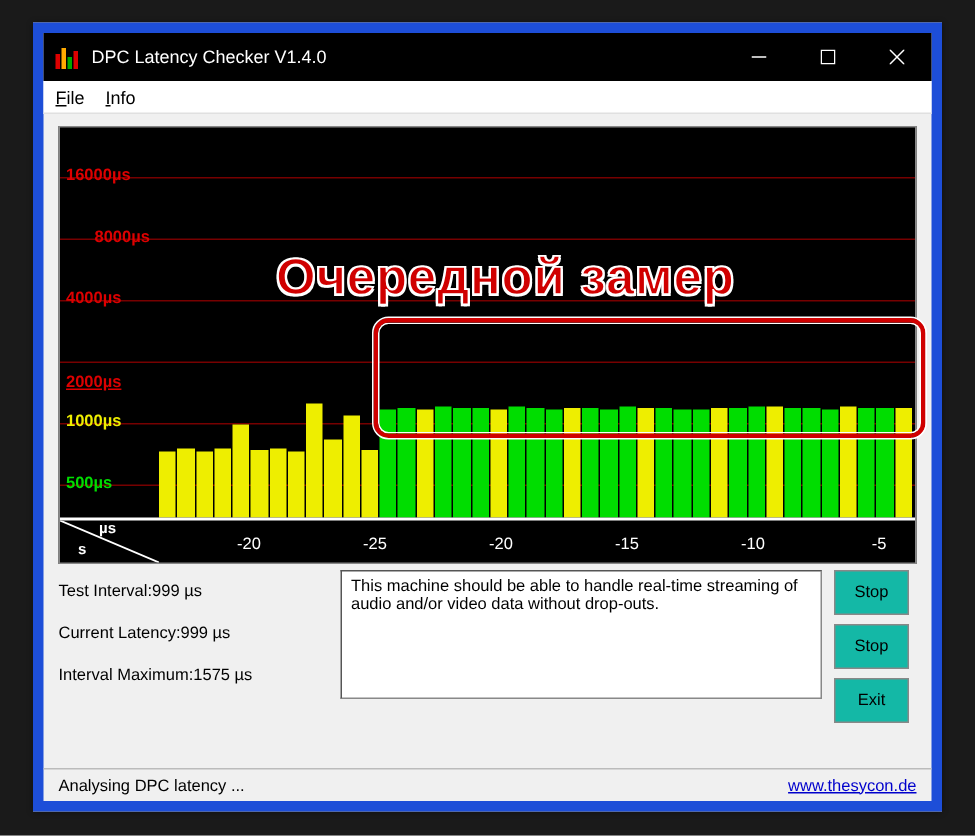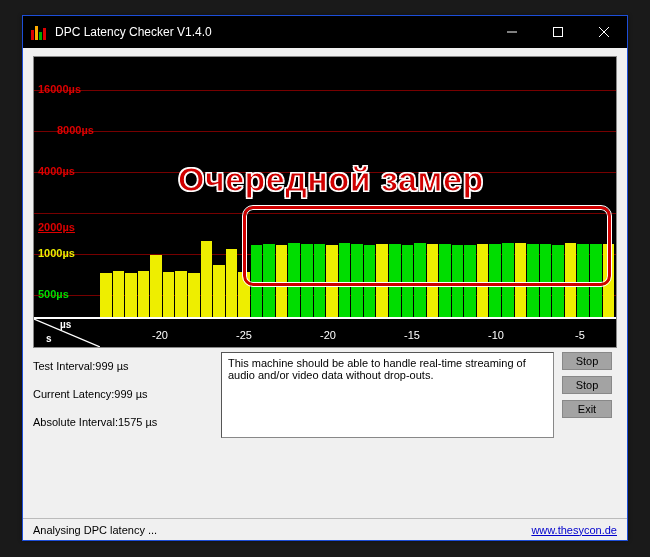--- a/index.html
+++ b/index.html
@@ -8,21 +8,21 @@
     background: #1a1a1a;
     width: 650px;
     height: 557px;
     position: relative;
   }
   .window {
     position: absolute;
     left: 22px; top: 15px;
     width: 606px; height: 526px;
     background: #f0f0f0;
-    border: 1px solid #1d4ed8;
+    border: 7px solid #1d4ed8;
     box-shadow: 0 0 4px rgba(0,0,0,0.4);
   }
   .titlebar {
     height: 32px;
     background: #000;
     display: flex;
     align-items: center;
     color: #fff;
     font-size: 12px;
     padding-left: 8px;
@@ -159,23 +159,23 @@
     font-size:11px;
     height:86px;
   }
   .btncol {
     display:flex;
     flex-direction:column;
     gap:6px;
   }
   .btn {
     width:50px;
-    height:18px;
-    font-size:11px;
-    background:#a3a3a3;
+    height:30px;
+    font-size:11px;
+    background:#14b8a6;
     border:1px solid #888;
     display:flex; align-items:center; justify-content:center;
   }
   .statusbar {
     position:absolute;
     left:0; right:0; bottom:0;
     height:22px;
     border-top:1px solid #bbb;
     display:flex;
     align-items:center;
@@ -210,20 +210,24 @@
         </div>
       <div class="win-btn">
           <svg viewBox="0 0 10 10">
             <line x1="0" y1="0" x2="10" y2="10"></line>
             <line x1="10" y1="0" x2="0" y2="10"></line>
           </svg>
         </div>
     </div>
   </div>
 
+  <div class="menubar">
+    <span><span class="u">F</span>ile</span>
+    <span><span class="u">I</span>nfo</span>
+  </div>
 
   <div class="chart-area">
     <div id="gridlines">
         <div class="gridline" style="top: 33px;"></div>
         <div class="gridline" style="top: 74px;"></div>
         <div class="gridline" style="top: 115px;"></div>
         <div class="gridline" style="top: 156px;"></div>
         <div class="gridline" style="top: 197px;"></div>
         <div class="gridline" style="top: 238px;"></div>
       </div>
@@ -305,21 +309,21 @@
     <div class="stats">
       <div class="stat-row">
         <span>Test Interval:</span>
         <span>999 µs</span>
       </div>
       <div class="stat-row">
         <span>Current Latency:</span>
         <span>999 µs</span>
       </div>
       <div class="stat-row">
-        <span>Absolute Interval:</span>
+        <span>Interval Maximum:</span>
         <span>1575 µs</span>
       </div>
     </div>
     <div class="msgbox">This machine should be able to handle real-time streaming of audio and/or video data without drop-outs.</div>
     <div class="btncol">
       <div class="btn">Stop</div>
       <div class="btn">Stop</div>
       <div class="btn">Exit</div>
     </div>
   </div>

